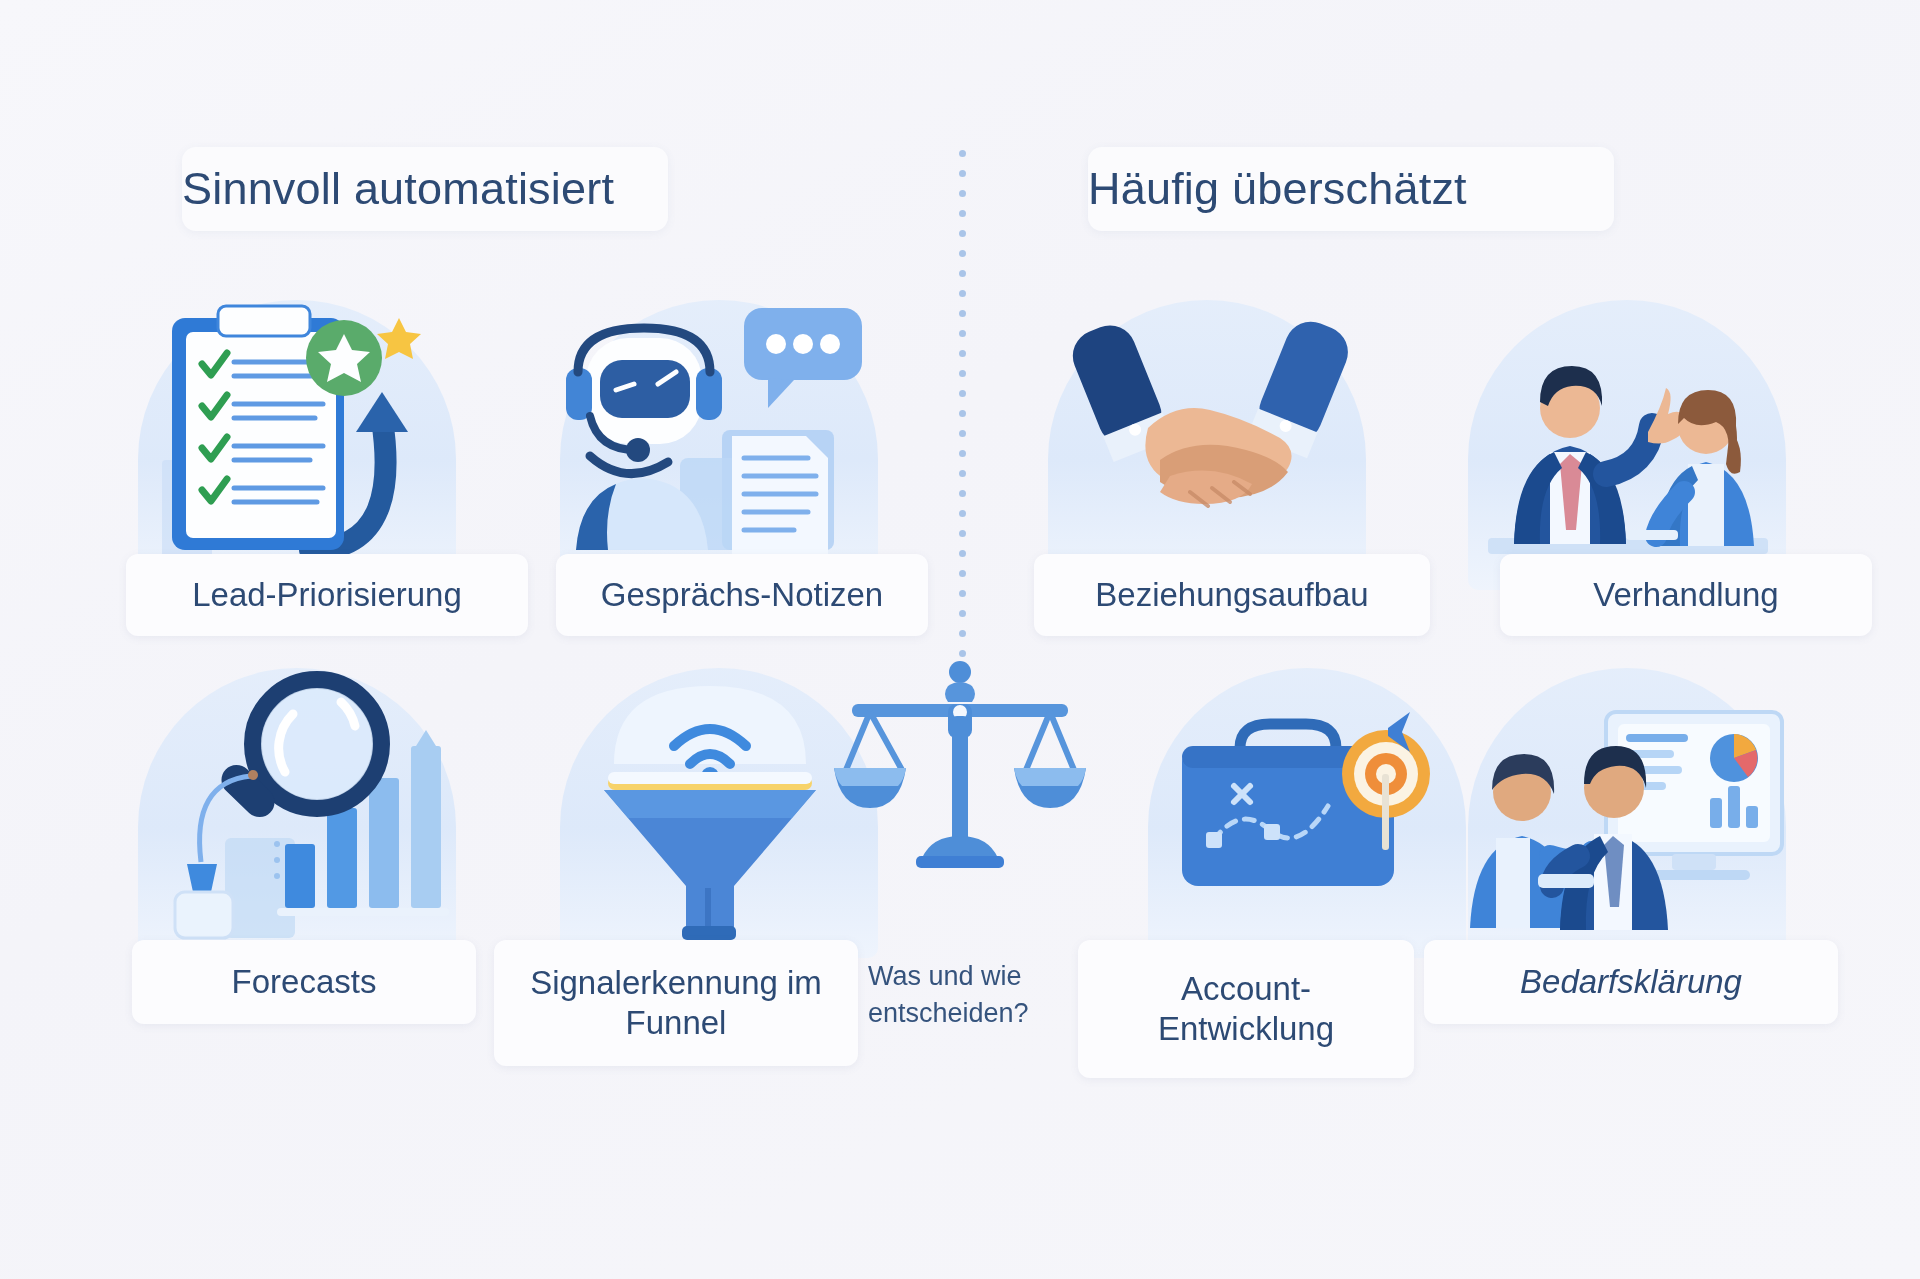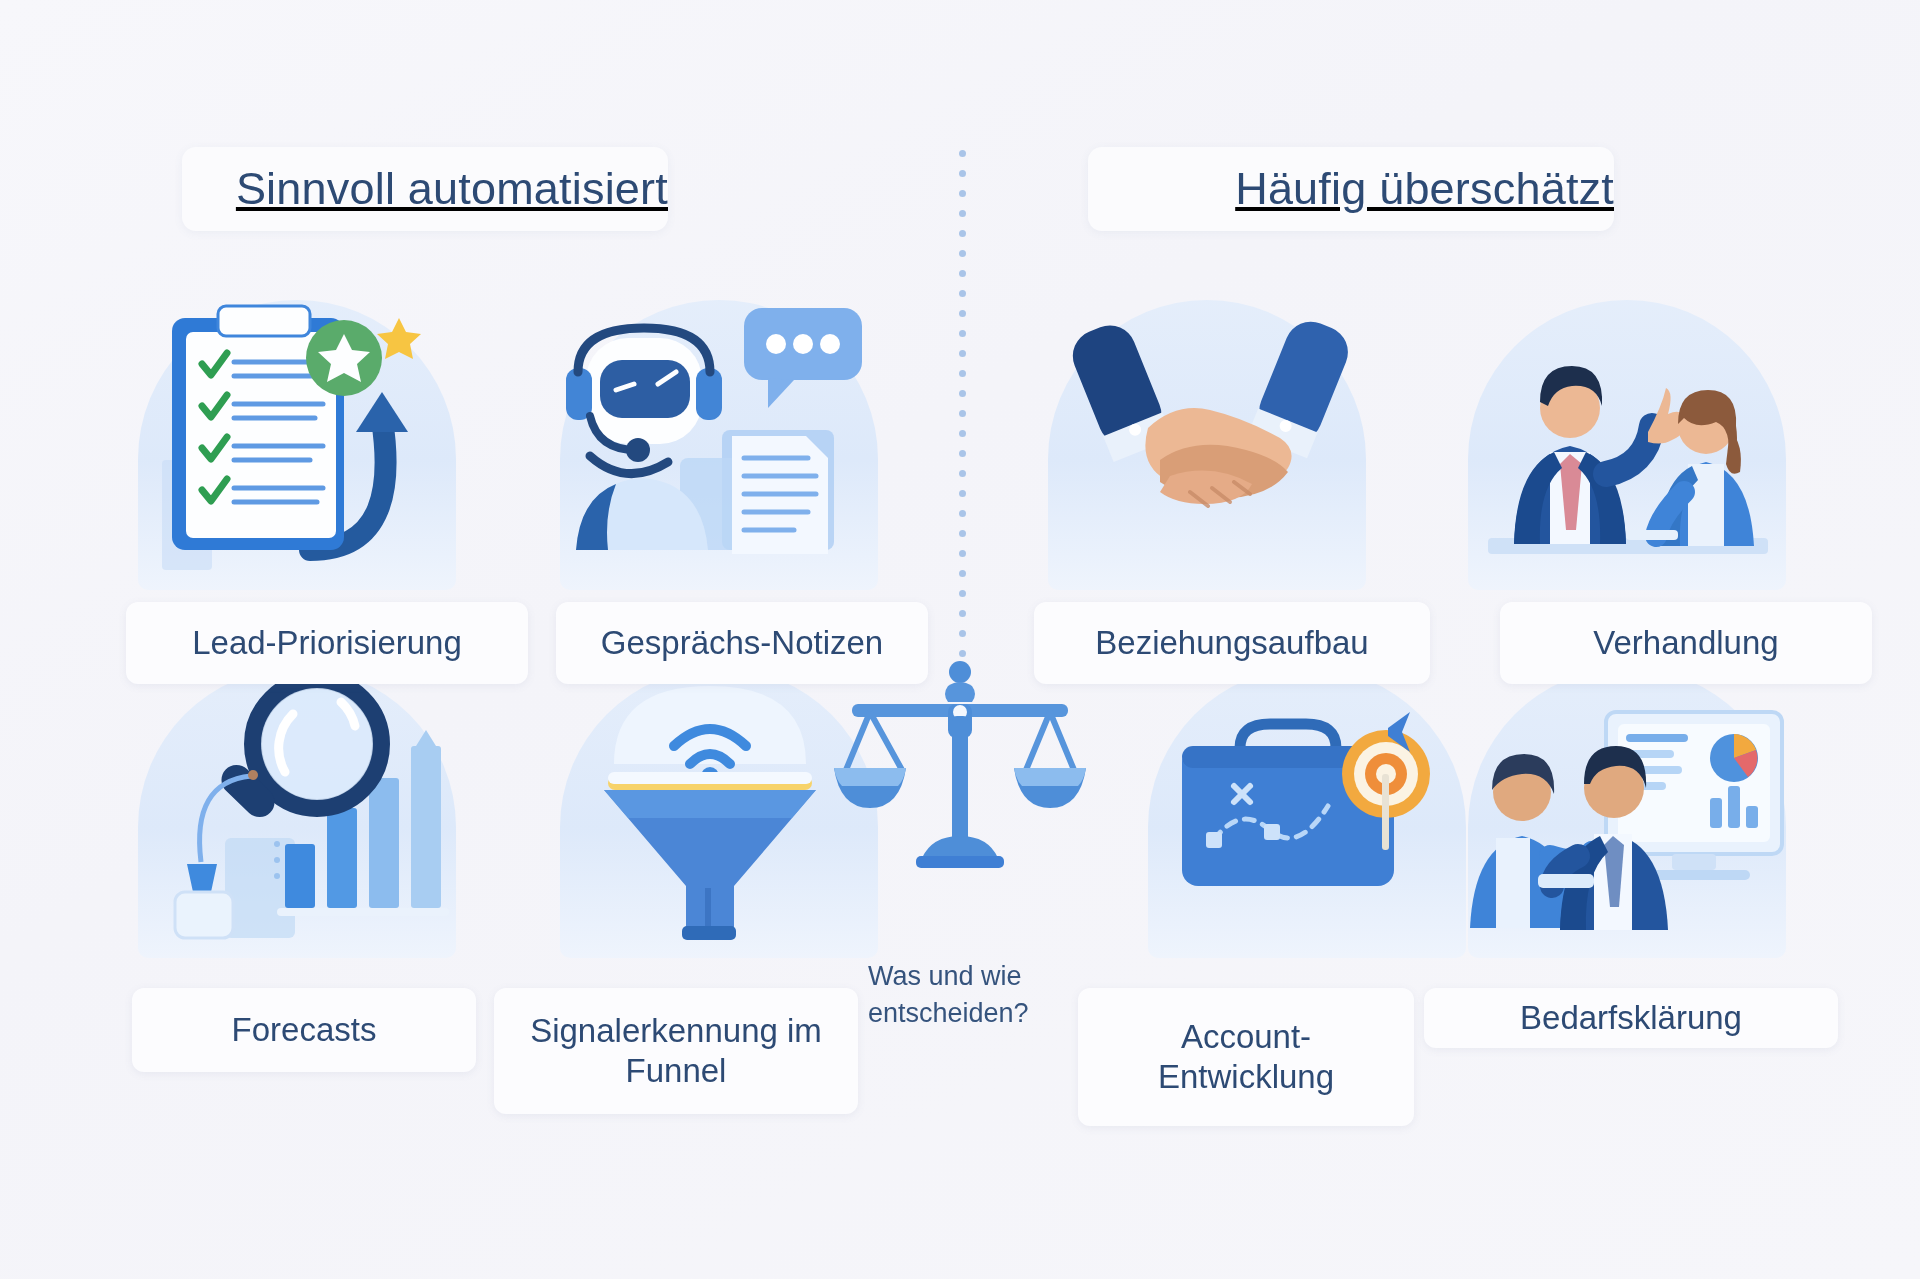--- a/index.html
+++ b/index.html
@@ -16,42 +16,42 @@
     position:absolute;left:959px;top:150px;width:6px;height:700px;
     display:flex;flex-direction:column;align-items:center;gap:13px;
   }
   .divider i{display:block;width:7px;height:7px;border-radius:50%;background:#a9c4e8;flex:0 0 auto;}
 
   
   .hdr{
     position:absolute;top:147px;height:84px;
     background:#fbfbfd;border-radius:14px;
     box-shadow:0 2px 10px rgba(90,110,160,.07);
-    display:flex;align-items:center;justify-content:flex-end;text-decoration:underline;
+    display:flex;align-items:center;justify-content:flex-start;
   }
   .hdr span{
     font-size:45px;color:#2d4a74;letter-spacing:.2px;white-space:nowrap;
   }
   .hdr-left{left:182px;width:486px;}
   .hdr-right{left:1088px;width:526px;}
 
   
   .arch{
     position:absolute;
     background:linear-gradient(180deg,#e3edfb 0%,#dbe8fa 55%,#eef4fd 100%);
     border-radius:160px 160px 10px 10px;
     opacity:.92;
   }
 
   
   .chip{
     position:absolute;background:#fcfcfe;border-radius:12px;
     box-shadow:0 2px 9px rgba(95,115,160,.09);
     display:flex;align-items:center;justify-content:center;
-    text-align:center;padding:0 18px;box-sizing:border-box;margin-top:48px;
+    text-align:center;padding:0 18px;box-sizing:border-box;
   }
   .chip span{font-size:33px;color:#2d4a74;line-height:1.22;}
   .chip.two span{font-size:33px;}
 
   .center-chip{
     position:absolute;left:868px;top:924px;width:212px;height:142px;
     display:flex;align-items:center;justify-content:center;text-align:left;
   }
   .center-chip span{font-size:27px;color:#35537d;line-height:1.38;}
 
@@ -401,21 +401,21 @@
 
   <div class="chip" style="left:132px;top:940px;width:344px;height:84px;">
     <span>Forecasts</span>
   </div>
   <div class="chip two" style="left:494px;top:940px;width:364px;height:126px;align-items:center;">
     <span>Signalerkennung im Funnel</span>
   </div>
   <div class="chip two" style="left:1078px;top:940px;width:336px;height:138px;">
     <span>Account-Entwicklung</span>
   </div>
-  <div class="chip" style="left:1424px;top:940px;width:414px;height:60px;">
+  <div class="chip" style="left:1424px;top:940px;width:414px;height:84px;font-style:italic;">
     <span>Bedarfsklärung</span>
   </div>
 
   <div class="center-chip">
     <span>Was und wie entscheiden?</span>
   </div>
 
 </div>
 
 </body></html>

